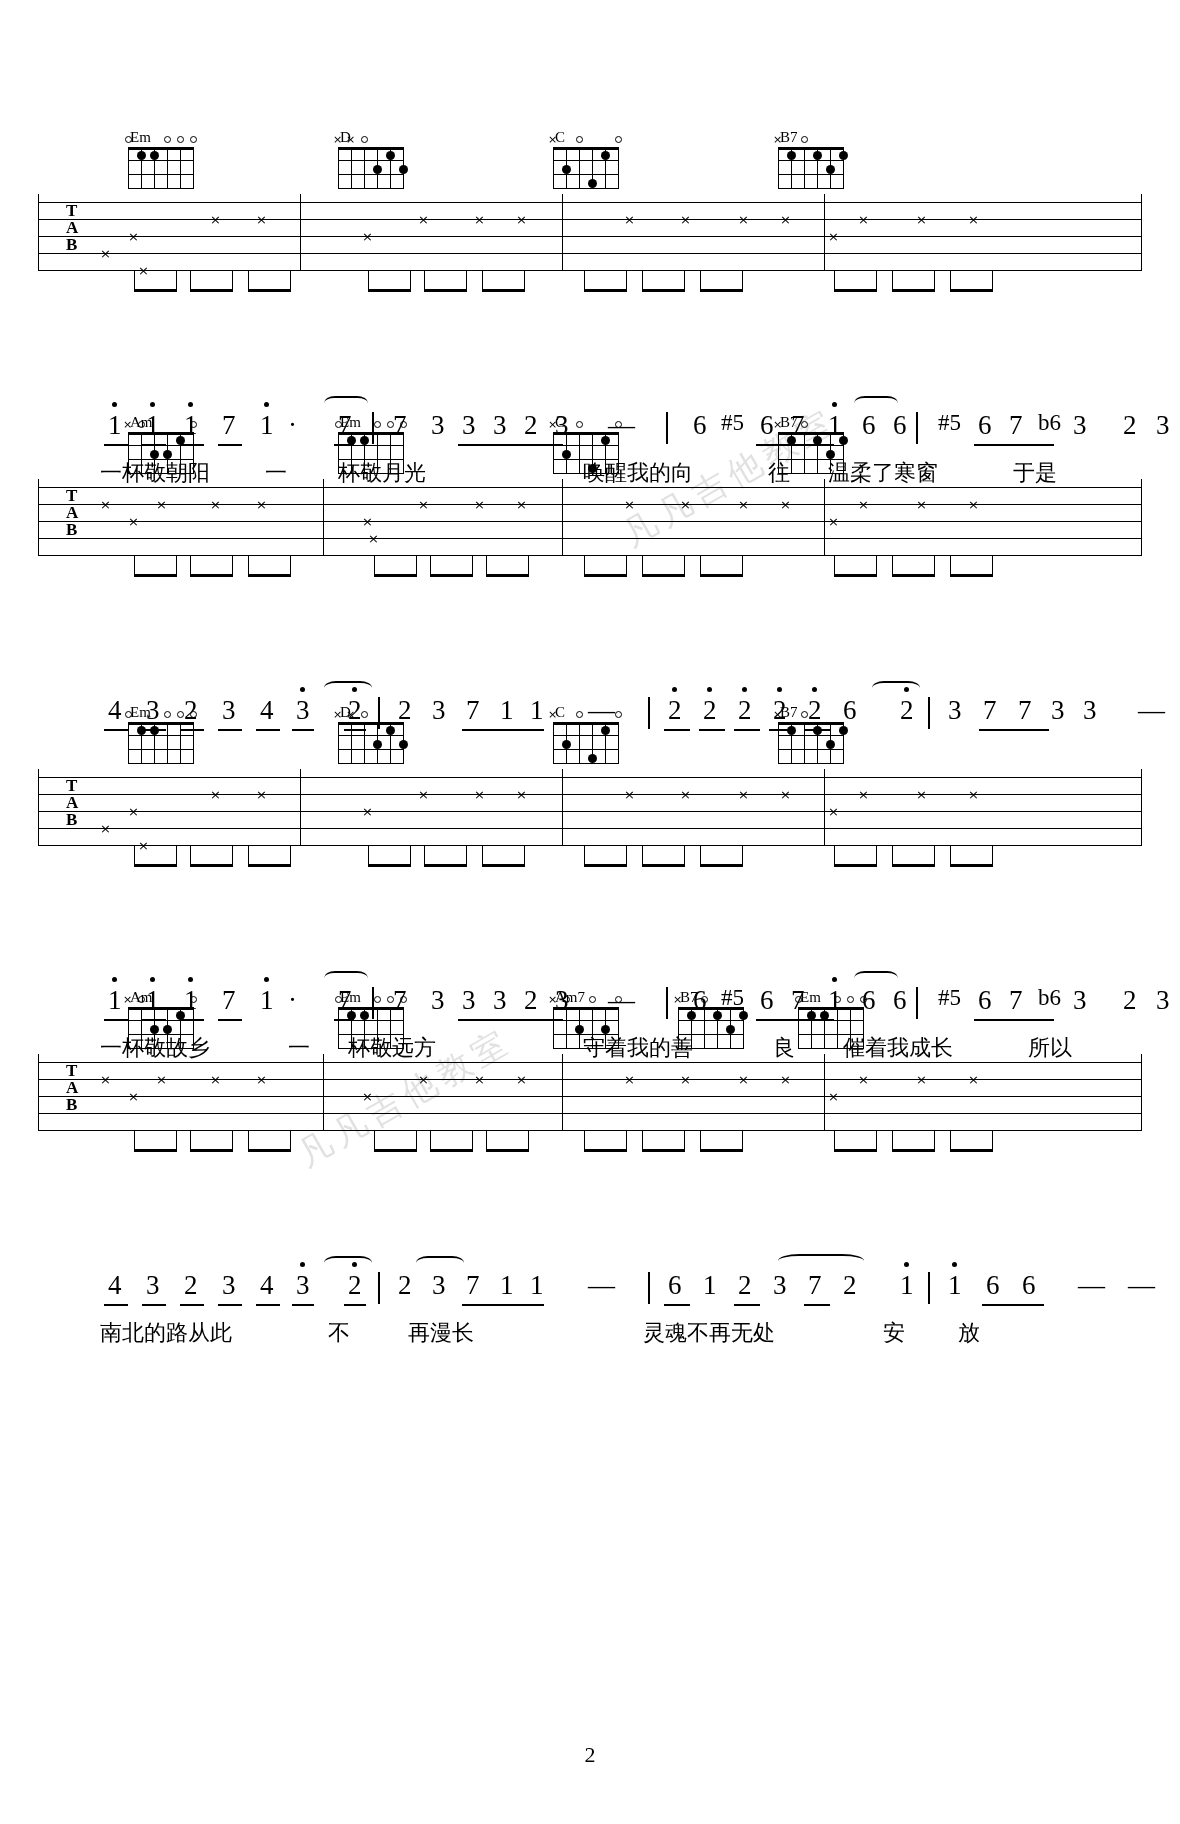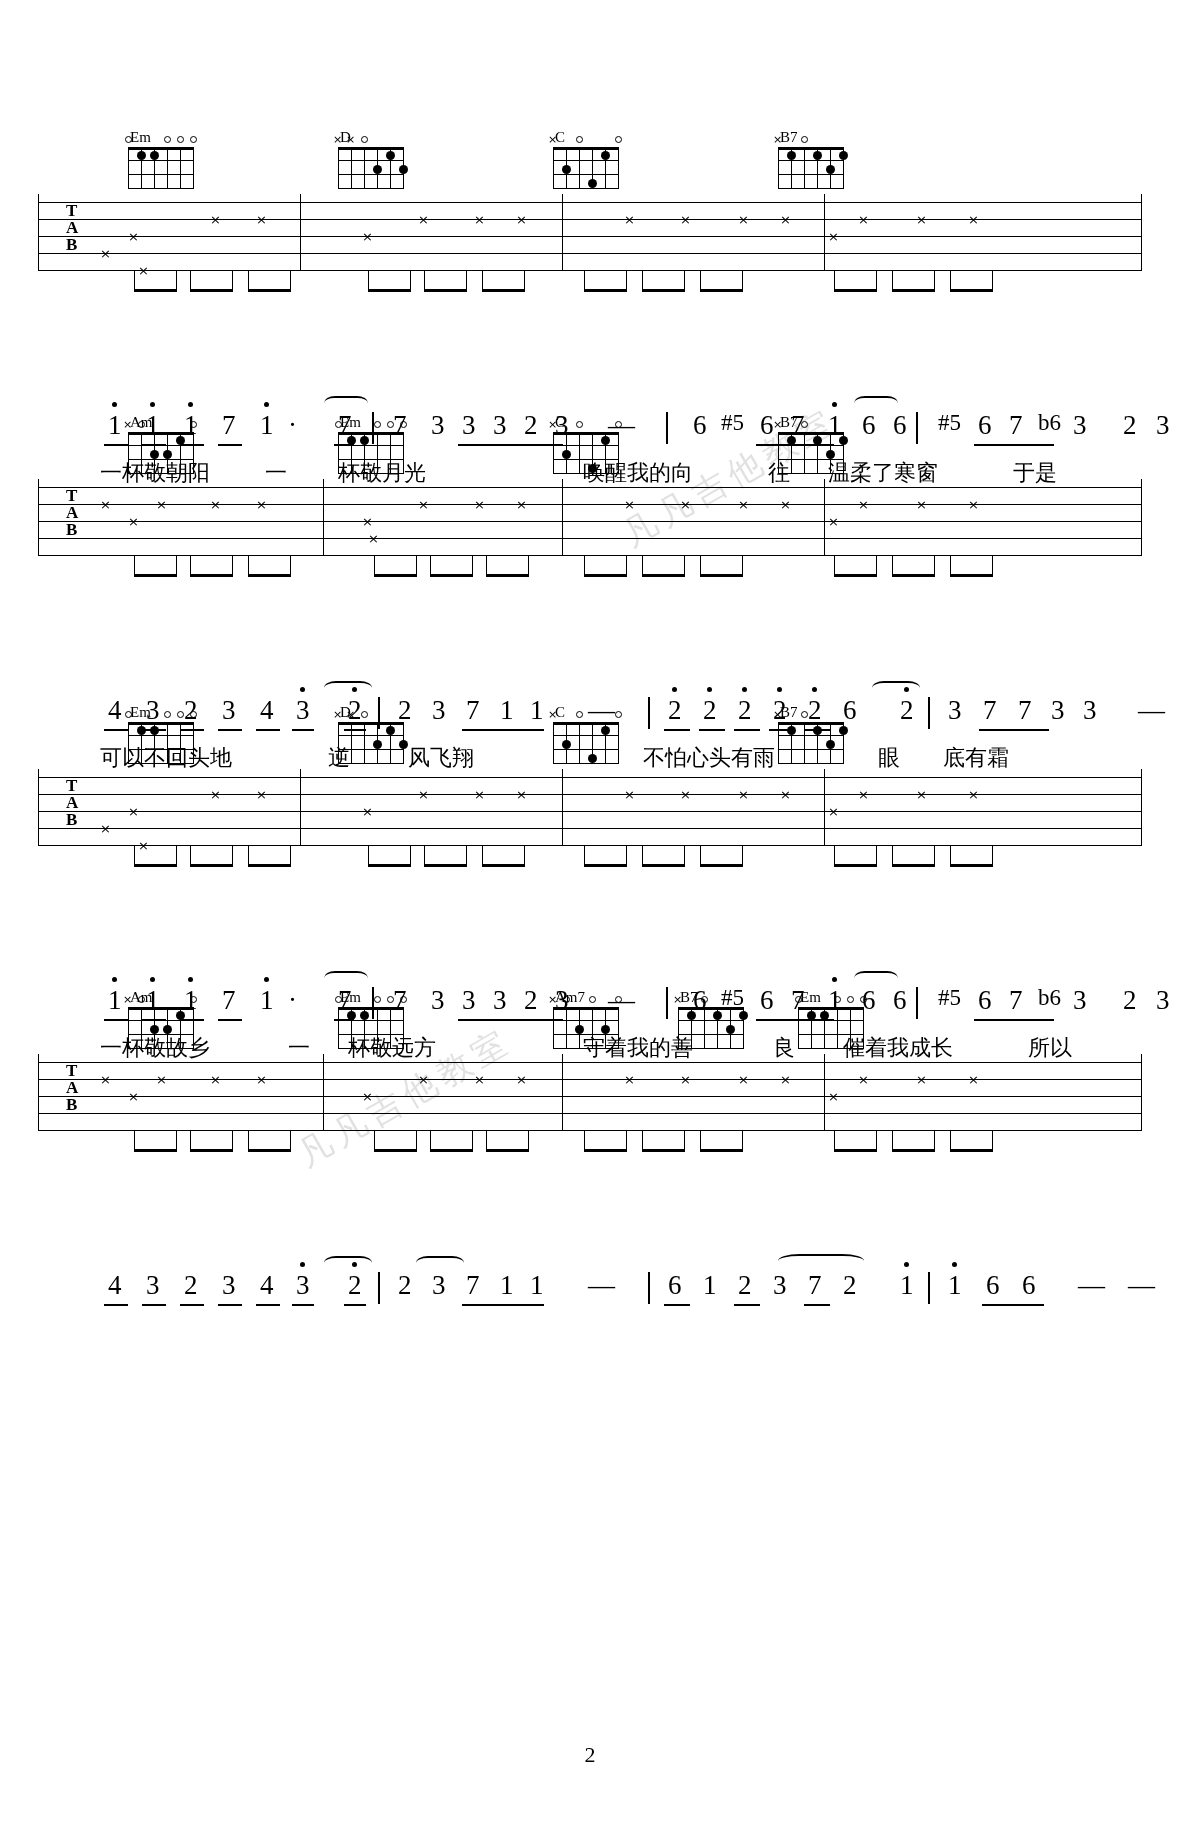--- a/index.html
+++ b/index.html
@@ -643,28 +643,20 @@
       <div class="underline" style="left:766px;top:34px;width:26px"></div>
       <div class="underline" style="left:941px;top:34px;width:70px"></div>
       <div class="mbar" style="left:340px"></div>
       <div class="mbar" style="left:610px"></div>
       <div class="mbar" style="left:890px"></div>
 
       <div class="slur" style="left:286px;top:-14px;width:48px"></div>
       <div class="slur" style="left:834px;top:-14px;width:48px"></div>
     </div>
 
-    <div class="lyrics" style="margin-top:8px;">
-      <span style="left:62px">可以不回头地</span>
-      <span style="left:290px">逆</span>
-      <span style="left:370px">风飞翔</span>
-      <span style="left:605px">不怕心头有雨</span>
-      <span style="left:840px">眼</span>
-      <span style="left:905px">底有霜</span>
-    </div>
   </div>
 
   <div class="system" id="sys3" style="top:705px;">
     <div class="chords">
       <div class="chord" style="left:90px;">
         <div class="cname">Em</div>
         <div class="grid">
           <div class="topline"></div>
           <div class="vl" style="left:0"></div>
             <div class="vl" style="left:13px"></div>
@@ -1100,16 +1092,24 @@
       <div class="underline" style="left:944px;top:34px;width:62px"></div>
       <div class="mbar" style="left:340px"></div>
       <div class="mbar" style="left:610px"></div>
       <div class="mbar" style="left:890px"></div>
 
       <div class="slur" style="left:286px;top:-14px;width:48px"></div>
       <div class="slur" style="left:378px;top:-14px;width:48px"></div>
       <div class="slur" style="left:740px;top:-16px;width:86px"></div>
     </div>
 
+    <div class="lyrics" style="margin-top:8px;">
+      <span style="left:62px">南北的路从此</span>
+      <span style="left:290px">不</span>
+      <span style="left:370px">再漫长</span>
+      <span style="left:605px">灵魂不再无处</span>
+      <span style="left:845px">安</span>
+      <span style="left:920px">放</span>
+    </div>
   </div>
 
   <div class="pagenum">2</div>
 </div>
 
 </body></html>

